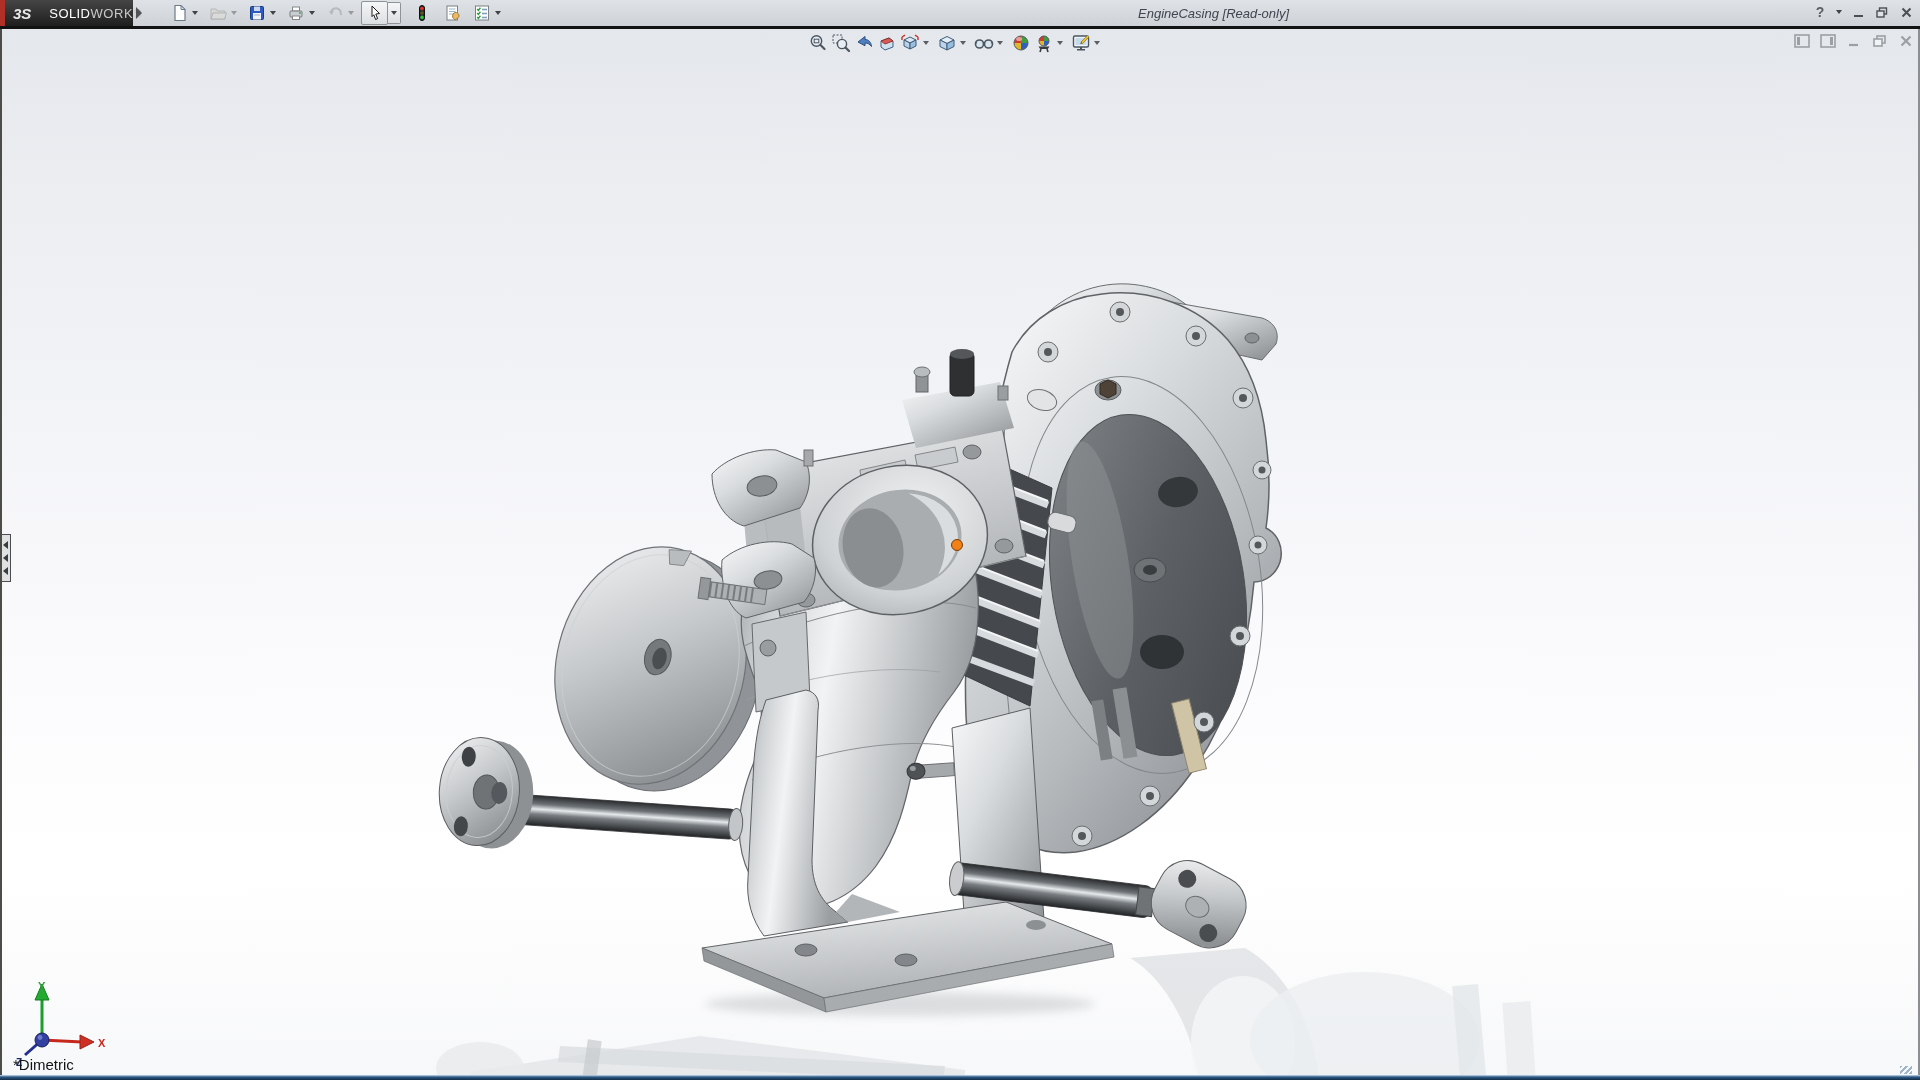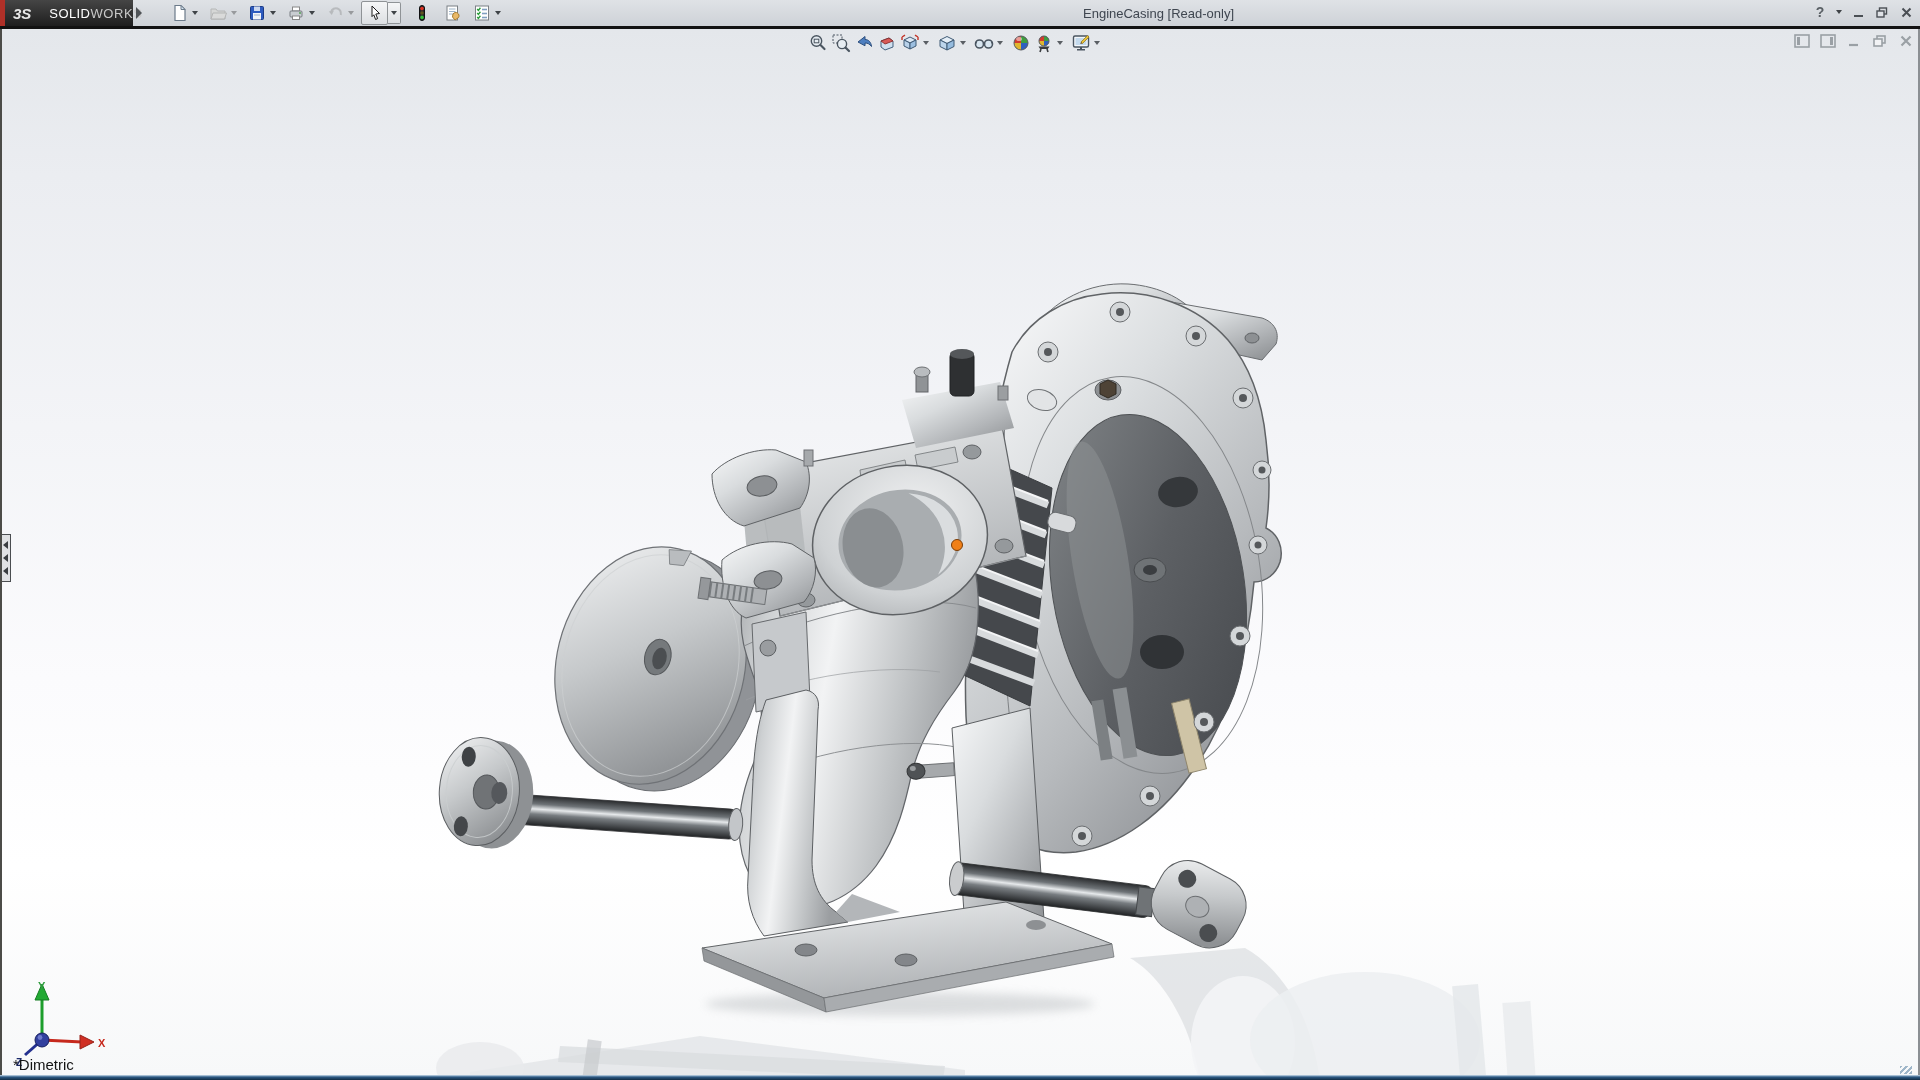--- a/index.html
+++ b/index.html
@@ -18,21 +18,21 @@
     border-left:6px solid #4f5357;border-top:6px solid transparent;border-bottom:6px solid transparent;}
   .main-toolbar{position:absolute;left:166px;top:1px;height:24px;display:flex;align-items:center;z-index:31;}
   .tool{width:25px;height:22px;display:flex;align-items:center;justify-content:center;}
   .dd{width:0;height:0;border-left:3.5px solid transparent;border-right:3.5px solid transparent;
       border-top:4px solid #3f4347;margin:0 7px 0 1px;}
   .disabled{opacity:.42;filter:grayscale(.8);}
   .active-box{border:1px solid #8f9396;background:linear-gradient(#f5f6f7,#dcdfe2);border-radius:2px;}
   .dd-box{border:1px solid #8f9396;border-left:none;background:linear-gradient(#f5f6f7,#dcdfe2);
       height:22px;width:13px;display:flex;align-items:center;justify-content:center;border-radius:0 2px 2px 0;box-sizing:border-box;}
   .dd-box .dd{margin:0;}
-  .win-title{position:absolute;left:1083px;top:6px;font-size:13px;color:#3f4650;z-index:31;}
+  .win-title{position:absolute;left:1138px;top:6px;font-size:13px;color:#3f4650;z-index:31;font-style:italic;}
   .win-controls{position:absolute;right:4px;top:2px;display:flex;align-items:center;gap:4px;z-index:32;}
   .wc{width:20px;height:20px;display:flex;align-items:center;justify-content:center;color:#4a4f54;}
   .help-glyph{font-size:14px;font-weight:700;color:#5a6065;}
   .titlebar-sep{position:absolute;left:0;top:26px;width:1920px;height:3px;background:#121212;z-index:30;}
   
   .viewport{position:absolute;left:0;top:29px;width:1920px;height:1047px;
     background:linear-gradient(180deg,#e4e7eb 0%,#ebedf1 14%,#f3f4f7 38%,#fbfbfd 62%,#ffffff 80%,#f7f8f9 100%);}
   .edge-left{position:absolute;left:0;top:29px;width:2px;height:1047px;background:#4c4c48;z-index:20;}
   .edge-right{position:absolute;right:0;top:29px;width:2px;height:1047px;background:#8b8f93;z-index:20;}
   .bottom-border{position:absolute;left:0;bottom:0;width:1920px;height:5px;z-index:25;

